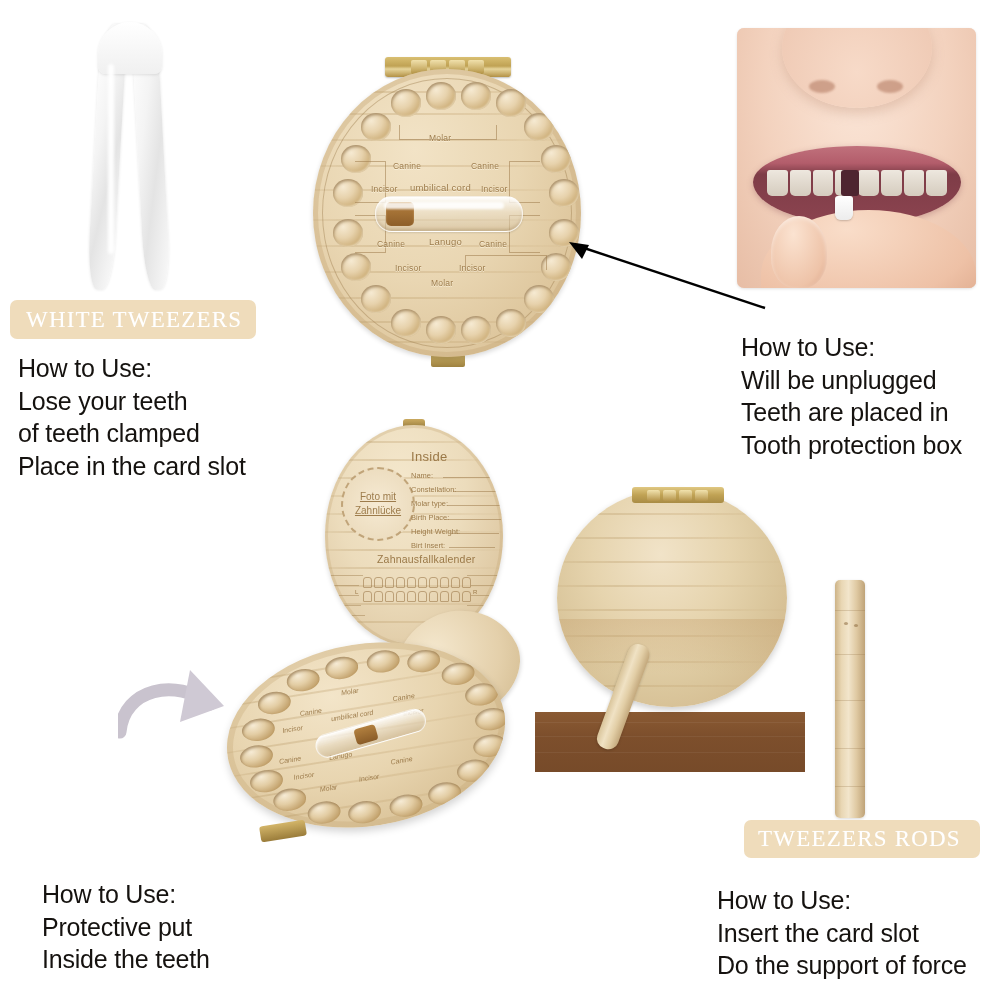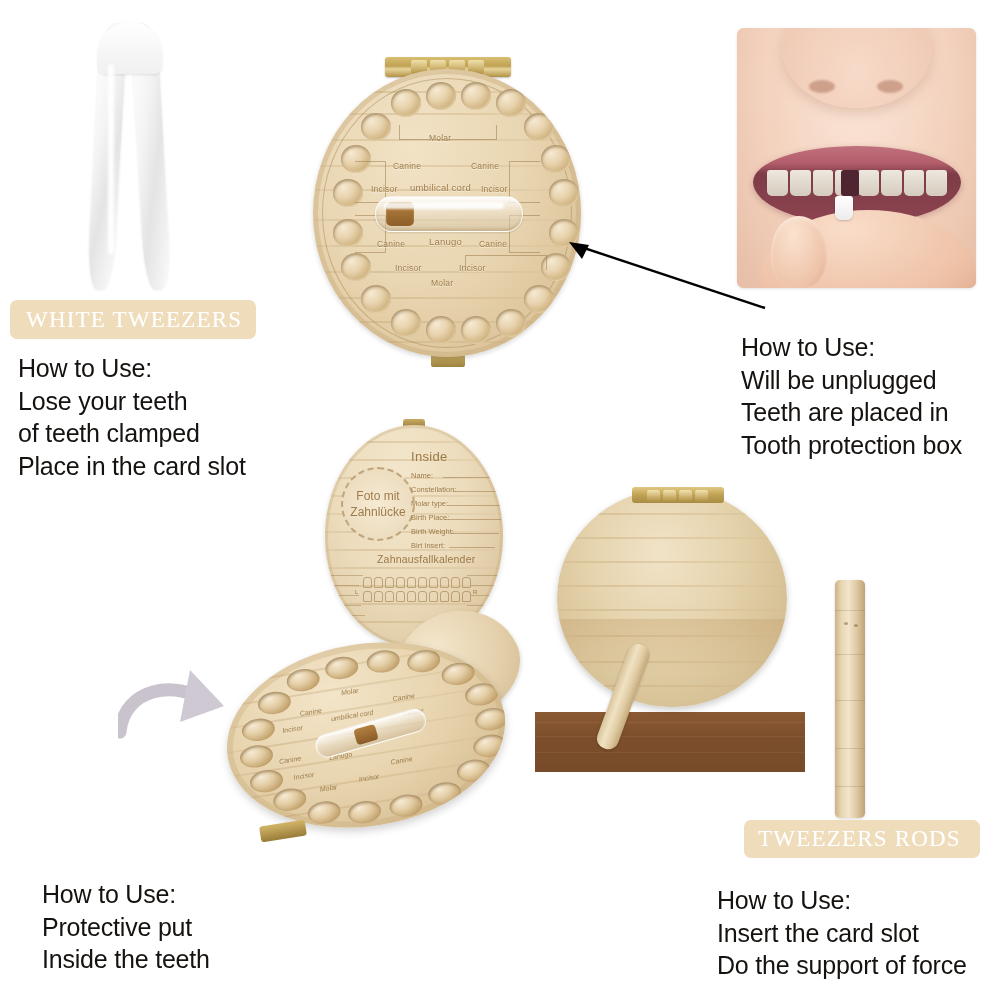--- a/index.html
+++ b/index.html
@@ -176,21 +176,21 @@
     overflow:hidden;
   }
   .lid-knob{position:absolute;left:50%;transform:translateX(-50%);top:-6px;width:22px;height:12px;border-radius:3px;
     background:linear-gradient(180deg,#caa95f,#8e7336);}
   .photo-circle{
     position:absolute;left:16px;top:42px;width:70px;height:70px;border-radius:50%;
     border:2px dashed rgba(170,134,84,.65);
     display:flex;flex-direction:column;align-items:center;justify-content:center;gap:1px;
     background:radial-gradient(circle,#f6ead3,#e9d8b8);
   }
-  .pc-t{color:#9d7c4c;font-size:12px;line-height:1.25;text-align:right;}
+  .pc-t{color:#9d7c4c;font-size:10px;line-height:1.25;text-align:right;text-decoration:underline;}
   .lid-title{position:absolute;left:86px;top:24px;color:#9a7847;font-size:13px;letter-spacing:.3px;}
   .fld{position:absolute;left:86px;color:#9d7c4c;font-size:7.5px;white-space:nowrap;}
   .fld-line{position:absolute;height:1px;background:rgba(158,124,76,.55);}
   .cal-title{position:absolute;left:52px;top:128px;color:#9a7847;font-size:10.5px;letter-spacing:.2px;}
   .chart{position:absolute;left:38px;top:152px;width:108px;height:36px;}
   .chart .row{position:absolute;left:0;width:100%;height:11px;display:flex;gap:1.5px;}
   .chart .row i{flex:1;border:.8px solid rgba(158,124,76,.6);border-radius:3px 3px 1px 1px;}
   .chart .lr{position:absolute;color:#9d7c4c;font-size:6px;top:12px;}
   .hatch{position:absolute;height:1px;background:rgba(158,124,76,.45);}
 
@@ -418,21 +418,21 @@
       <div class="lid-title">Inside</div>
 
       <div class="fld" style="top:46px">Name:</div>
       <div class="fld-line" style="left:118px;top:52px;width:58px"></div>
       <div class="fld" style="top:60px">Constellation:</div>
       <div class="fld-line" style="left:128px;top:66px;width:48px"></div>
       <div class="fld" style="top:74px">Molar type:</div>
       <div class="fld-line" style="left:122px;top:80px;width:56px"></div>
       <div class="fld" style="top:88px">Birth Place:</div>
       <div class="fld-line" style="left:120px;top:94px;width:56px"></div>
-      <div class="fld" style="top:102px">Birth Weight:</div>
+      <div class="fld" style="top:102px">Height Weight:</div>
       <div class="fld-line" style="left:126px;top:108px;width:48px"></div>
       <div class="fld" style="top:116px">Birt Insert:</div>
       <div class="fld-line" style="left:124px;top:122px;width:46px"></div>
 
       <div class="cal-title">Zahnausfallkalender</div>
 
       <div class="hatch" style="left:4px;top:150px;width:34px"></div>
       <div class="hatch" style="left:2px;top:160px;width:32px"></div>
       <div class="hatch" style="left:4px;top:170px;width:30px"></div>
       <div class="hatch" style="left:8px;top:180px;width:28px"></div>

